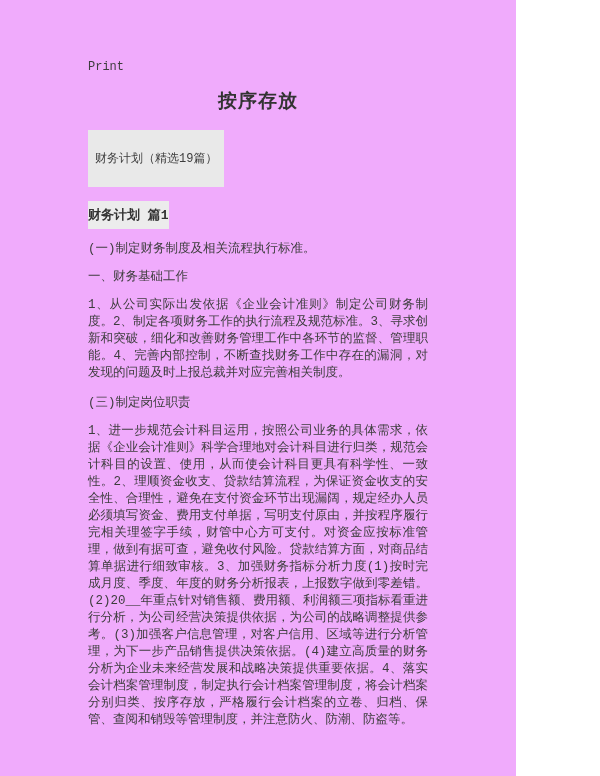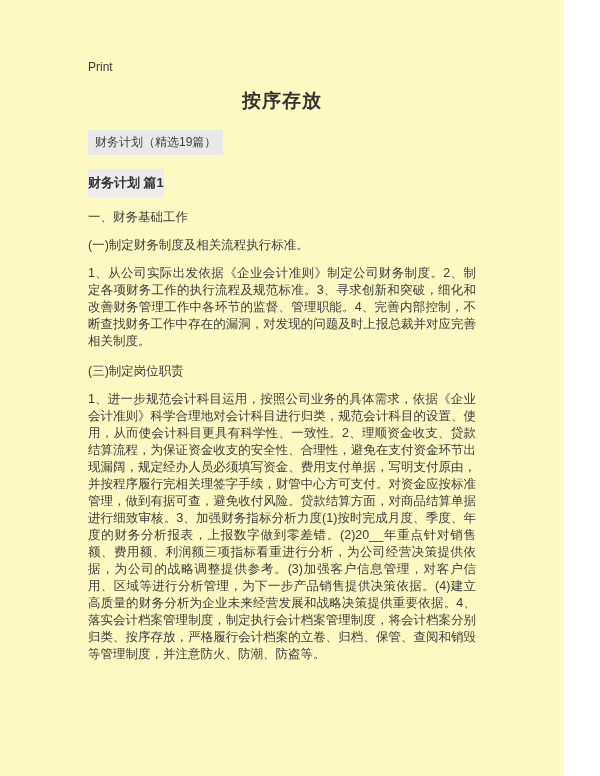--- a/index.html
+++ b/index.html
@@ -2,25 +2,25 @@
 <html><head>
 <meta charset="utf-8">
 <style>
   html, body {
     margin: 0;
     padding: 0;
     background: #ffffff;
   }
   .page {
     position: relative;
-    width: 564px;
+    width: 516px;
     height: 776px;
     box-sizing: border-box;
-    background: #fef9c3;
-    font-family: Liberation Sans, sans-serif;
+    background: #f0abfc;
+    font-family: Liberation Mono, monospace;
     color: #3d3d3d;
     padding: 60px 88px 20px 88px;
     overflow: hidden;
   }
   .print-link {
     font-size: 12px;
     color: #3d3d3d;
     margin-bottom: 14px;
     cursor: pointer;
   }
@@ -29,21 +29,21 @@
     text-align: center;
     font-size: 19px;
     font-weight: bold;
     color: #333333;
     letter-spacing: 1px;
   }
   .doc-subtitle {
     display: inline-block;
     background: #e9e9e9;
     font-size: 12px;
-    padding: 4px 7px;
+    padding: 20px 7px;
     margin: 0 0 14px 0;
     color: #3d3d3d;
   }
   .section-heading {
     display: inline-block;
     background: #ececec;
     font-size: 13px;
     font-weight: bold;
     padding: 5px 0;
     margin: 0 0 12px 0;
@@ -70,23 +70,23 @@
   <h1 class="doc-title">按序存放</h1>
 
   <span class="doc-subtitle block-inline">财务计划（精选19篇）</span>
 
   <div>
     <span class="section-heading">财务计划 篇1</span>
   </div>
 
   <div class="content">
 
+    <p class="head">(一)制定财务制度及相关流程执行标准。</p>
+
     <p class="head">一、财务基础工作</p>
-
-    <p class="head">(一)制定财务制度及相关流程执行标准。</p>
 
     <p>1、从公司实际出发依据《企业会计准则》制定公司财务制度。2、制定各项财务工作的执行流程及规范标准。3、寻求创新和突破，细化和改善财务管理工作中各环节的监督、管理职能。4、完善内部控制，不断查找财务工作中存在的漏洞，对发现的问题及时上报总裁并对应完善相关制度。</p>
 
 
 
     <p class="head">(三)制定岗位职责</p>
 
     <p>1、进一步规范会计科目运用，按照公司业务的具体需求，依据《企业会计准则》科学合理地对会计科目进行归类，规范会计科目的设置、使用，从而使会计科目更具有科学性、一致性。2、理顺资金收支、贷款结算流程，为保证资金收支的安全性、合理性，避免在支付资金环节出现漏阔，规定经办人员必须填写资金、费用支付单据，写明支付原由，并按程序履行完相关理签字手续，财管中心方可支付。对资金应按标准管理，做到有据可查，避免收付风险。贷款结算方面，对商品结算单据进行细致审核。3、加强财务指标分析力度(1)按时完成月度、季度、年度的财务分析报表，上报数字做到零差错。(2)20__年重点针对销售额、费用额、利润额三项指标看重进行分析，为公司经营决策提供依据，为公司的战略调整提供参考。(3)加强客户信息管理，对客户信用、区域等进行分析管理，为下一步产品销售提供决策依据。(4)建立高质量的财务分析为企业未来经营发展和战略决策提供重要依据。4、落实会计档案管理制度，制定执行会计档案管理制度，将会计档案分别归类、按序存放，严格履行会计档案的立卷、归档、保管、查阅和销毁等管理制度，并注意防火、防潮、防盗等。</p>
 
   </div>

